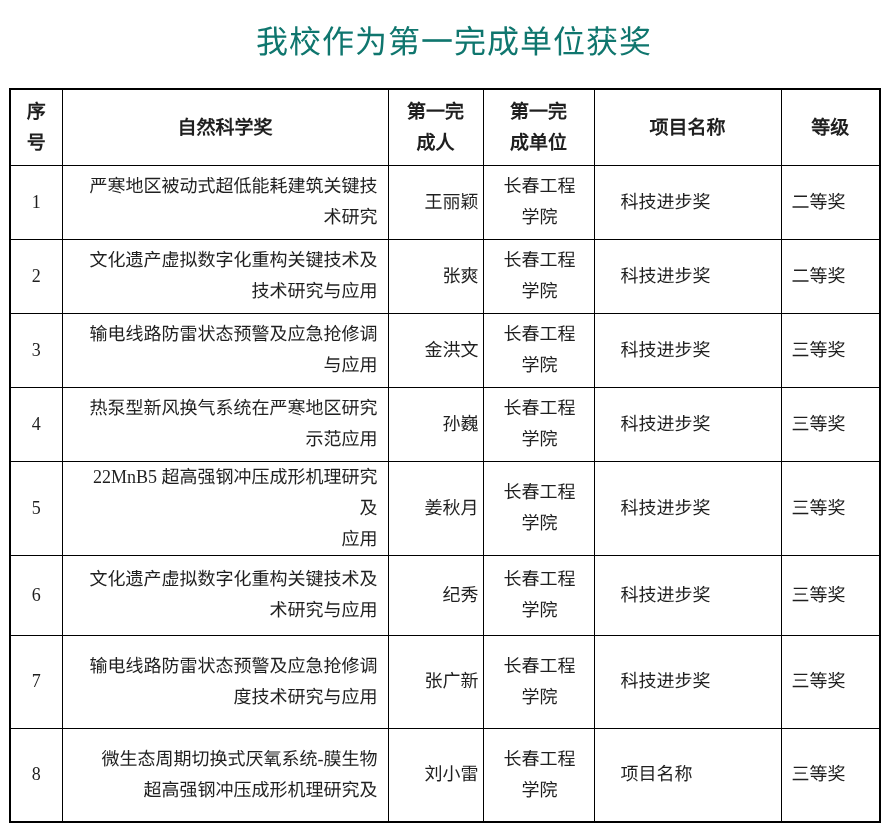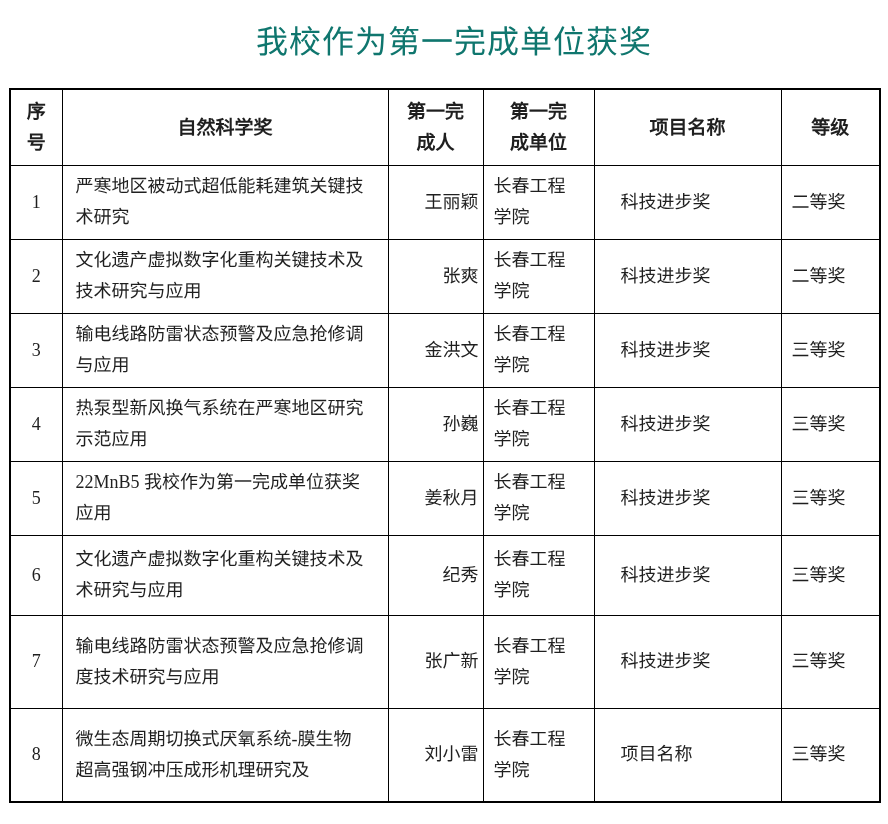--- a/index.html
+++ b/index.html
@@ -49,23 +49,23 @@
     font-weight: bold;
     text-align: center;
     padding: 0 2px;
   }
   table.awards tbody tr { height: 74px; }
   table.awards tbody tr:nth-child(6) { height: 80px; }
   table.awards tbody tr:nth-child(7) { height: 93px; }
   table.awards tbody tr:nth-child(8) { height: 94px; }
 
   td.col-index  { text-align: center; }
-  td.col-project{ text-align: left; padding: 0 10px 0 13px; }
+  td.col-project{ text-align: right; padding: 0 10px 0 13px; }
   td.col-person { text-align: right; padding: 0 4px 0 10px; }
-  td.col-unit   { text-align: left; padding: 0 8px 0 10px; }
+  td.col-unit   { text-align: center; padding: 0 8px 0 10px; }
   td.col-award  { text-align: left; padding: 0 8px 0 26px; margin-left: 44px; }
   td.col-grade  { text-align: left; padding: 0 4px 0 10px; }
 
   col.c-index  { width: 52px; }
   col.c-project{ width: 326px; }
   col.c-person { width: 95px; }
   col.c-unit   { width: 111px; }
   col.c-award  { width: 187px; }
   col.c-grade  { width: 99px; }
 </style>
@@ -134,21 +134,21 @@
       <td class="col-project">热泵型新风换气系统在严寒地区研究
 示范应用</td>
       <td class="col-person">孙巍</td>
       <td class="col-unit">长春工程
 学院</td>
       <td class="col-award">科技进步奖</td>
       <td class="col-grade">三等奖</td>
     </tr>
         <tr>
       <td class="col-index">5</td>
-      <td class="col-project">22MnB5 我校作为第一完成单位获奖
+      <td class="col-project">22MnB5 超高强钢冲压成形机理研究及
 应用</td>
       <td class="col-person">姜秋月</td>
       <td class="col-unit">长春工程
 学院</td>
       <td class="col-award">科技进步奖</td>
       <td class="col-grade">三等奖</td>
     </tr>
         <tr>
       <td class="col-index">6</td>
       <td class="col-project">文化遗产虚拟数字化重构关键技术及

